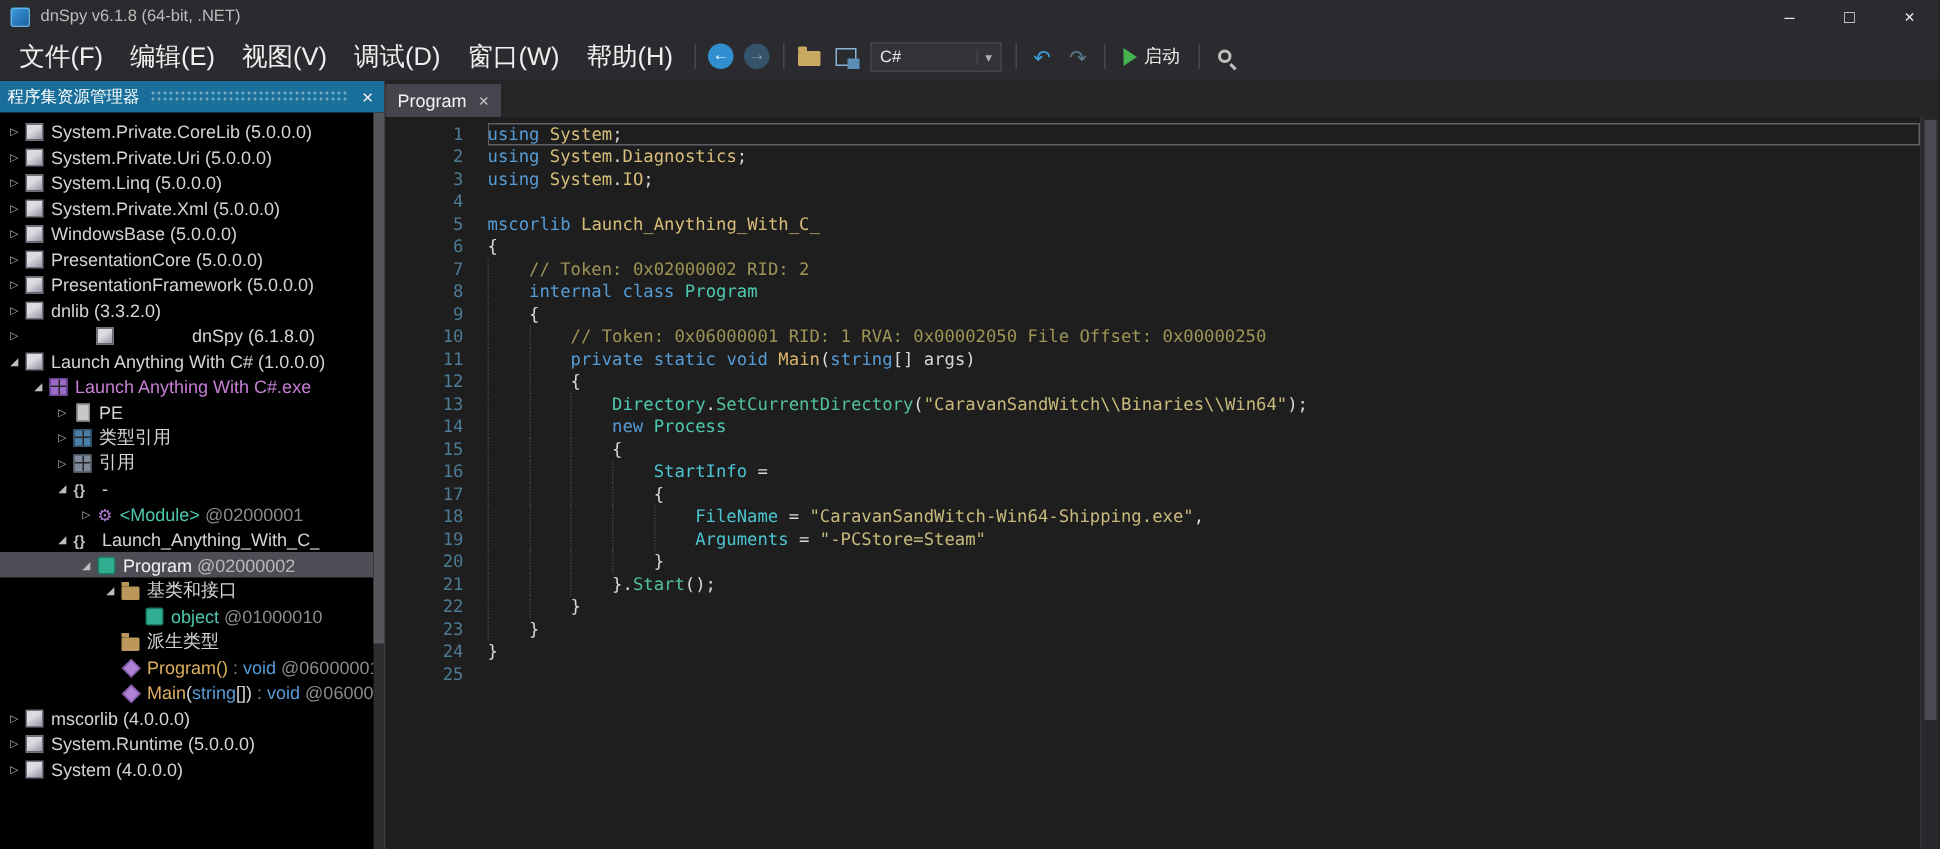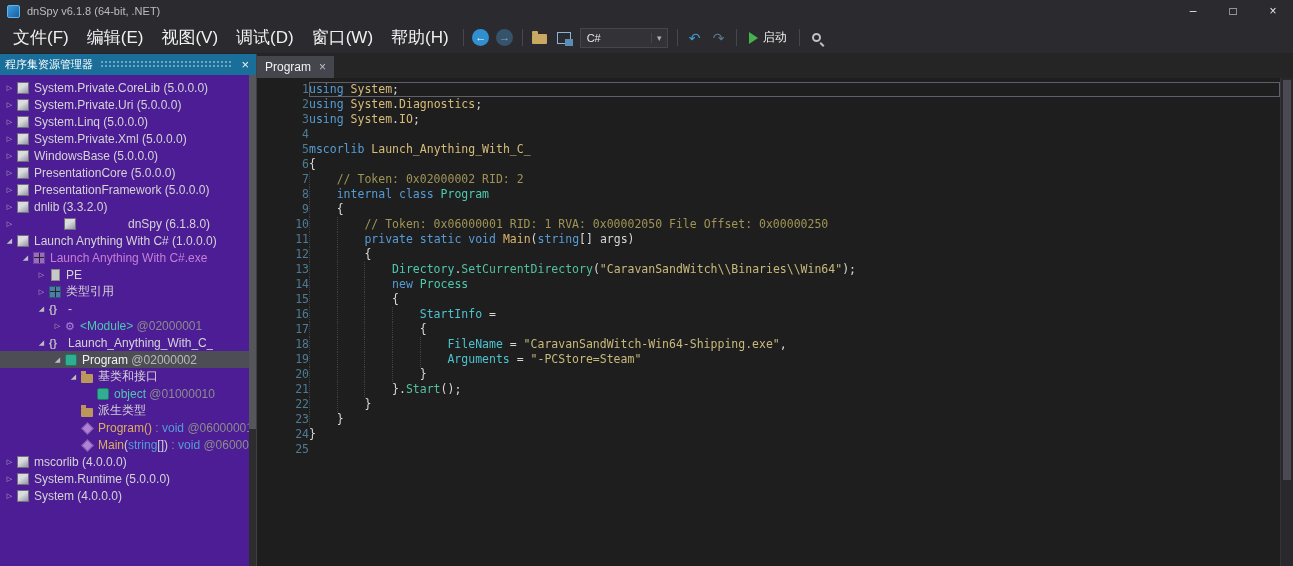--- a/index.html
+++ b/index.html
@@ -39,21 +39,21 @@
   .play-tri { width:0; height:0; border-left:9px solid #45b24e; border-top:6px solid transparent;
     border-bottom:6px solid transparent; margin-right:5px; }
   .start-btn { display:flex; align-items:center; padding:3px 7px; }
   .start-label { font-size:12px; color:#f0f0f0; }
   .magnifier { width:9px; height:9px; border:2px solid #c0c0c0; border-radius:50%; position:relative; }
   .magnifier::after { content:""; position:absolute; width:2px; height:5px; background:#c0c0c0;
     left:7px; top:7px; transform:rotate(-45deg); }
   
   .body { display:flex; height:512px; }
   
-  .explorer { width:257px; background:#4c1d95; border-right:1px solid #3f3f46; position:relative; }
+  .explorer { width:257px; background:#000000; border-right:1px solid #3f3f46; position:relative; }
   .explorer-header { height:21px; background:#1a6f9a; display:flex; align-items:center; padding:0 5px; }
   .explorer-title { font-size:11px; color:#ffffff; white-space:nowrap; }
   .grip { flex:1; height:9px; margin:0 7px;
     background-image:radial-gradient(circle, rgba(255,255,255,.38) 1px, transparent 1.1px);
     background-size:4px 4px; }
   .panel-close { color:#f0f0f0; font-size:13px; line-height:13px; padding:0 2px; }
   .tree { position:absolute; top:21px; left:0; right:7px; bottom:0; overflow:hidden; padding-top:4px; }
   .tree-row { height:17px; display:flex; align-items:center; font-size:12px; white-space:nowrap; overflow:hidden; }
   .tree-row.selected { background:#4d4d55; }
   .expander { width:13px; flex:none; font-size:7px; color:#bdbdbd; text-align:center; }
@@ -86,21 +86,21 @@
   
   .editor { flex:1; position:relative; background:#1e1e1e; }
   .tabbar { height:24px; background:#252526; display:flex; align-items:flex-end; }
   .tab { height:22px; background:#45454d; display:flex; align-items:center; padding:0 8px; margin-left:0; }
   .tab-label { font-size:12px; color:#f2f2f2; margin-right:8px; }
   .tab-close { font-size:12px; color:#c0c0c0; line-height:12px; }
   .code { position:absolute; top:24px; left:0; right:13px; bottom:0; overflow:hidden;
     font-family:"DejaVu Sans Mono", monospace; font-size:11.5px; line-height:15px; padding-top:4px; }
   .code-line { display:flex; height:15px; }
   .lnum { width:52px; flex:none; text-align:right; color:#4d7b94; }
-  .lwrap { flex:1; min-height:15px; white-space:pre; }
+  .lwrap { flex:1; margin-left:16px; min-height:15px; white-space:pre; }
   .code-line.cur .lwrap { box-shadow:inset 0 0 0 1px #60606a; }
   .guide { display:inline-block; width:4ch; height:15px; border-left:1px dotted #404048; vertical-align:top; }
   .tk-kw { color:#569cd6; } .tk-ns { color:#d7bd7a; } .tk-ty { color:#4ec9b0; }
   .tk-md { color:#dcb46a; } .tk-mc { color:#52c0a0; } .tk-pp { color:#4cc3cf; }
   .tk-st { color:#c9b97c; } .tk-cm { color:#9e9456; } .tk-pn { color:#d8d8d8; }
   .tk-pm { color:#d6d6d6; }
   .editor-scroll { position:absolute; top:24px; right:0; width:13px; bottom:0; background:#29292d; border-left:1px solid #333338; }
   .editor-scroll .thumb { position:absolute; top:2px; left:2px; right:2px; height:82%; background:#4a4a52; }
 </style>
 </head>
@@ -231,20 +231,25 @@
             <span class="expander">▷</span>
             <span class="ticon ticon-pe"></span>
             <span class="tlabel"><span class="c-fg">PE</span></span>
           </div>
           <div class="tree-row" style="padding-left: 35px;">
             <span class="expander">▷</span>
             <span class="ticon ticon-typeref"></span>
             <span class="tlabel"><span class="c-fg">类型引用</span></span>
           </div>
           <div class="tree-row" style="padding-left: 35px;">
+            <span class="expander">▷</span>
+            <span class="ticon ticon-reference"></span>
+            <span class="tlabel"><span class="c-fg">引用</span></span>
+          </div>
+          <div class="tree-row" style="padding-left: 35px;">
             <span class="expander">◢</span>
             <span class="ticon ticon-namespace"></span>
             <span class="tlabel"><span class="c-fg">-</span></span>
           </div>
           <div class="tree-row" style="padding-left: 51px;">
             <span class="expander">▷</span>
             <span class="ticon ticon-module-class"></span>
             <span class="tlabel"><span class="c-teal">&lt;Module&gt;</span><span class="c-gray"> @02000001</span></span>
           </div>
           <div class="tree-row" style="padding-left: 35px;">

